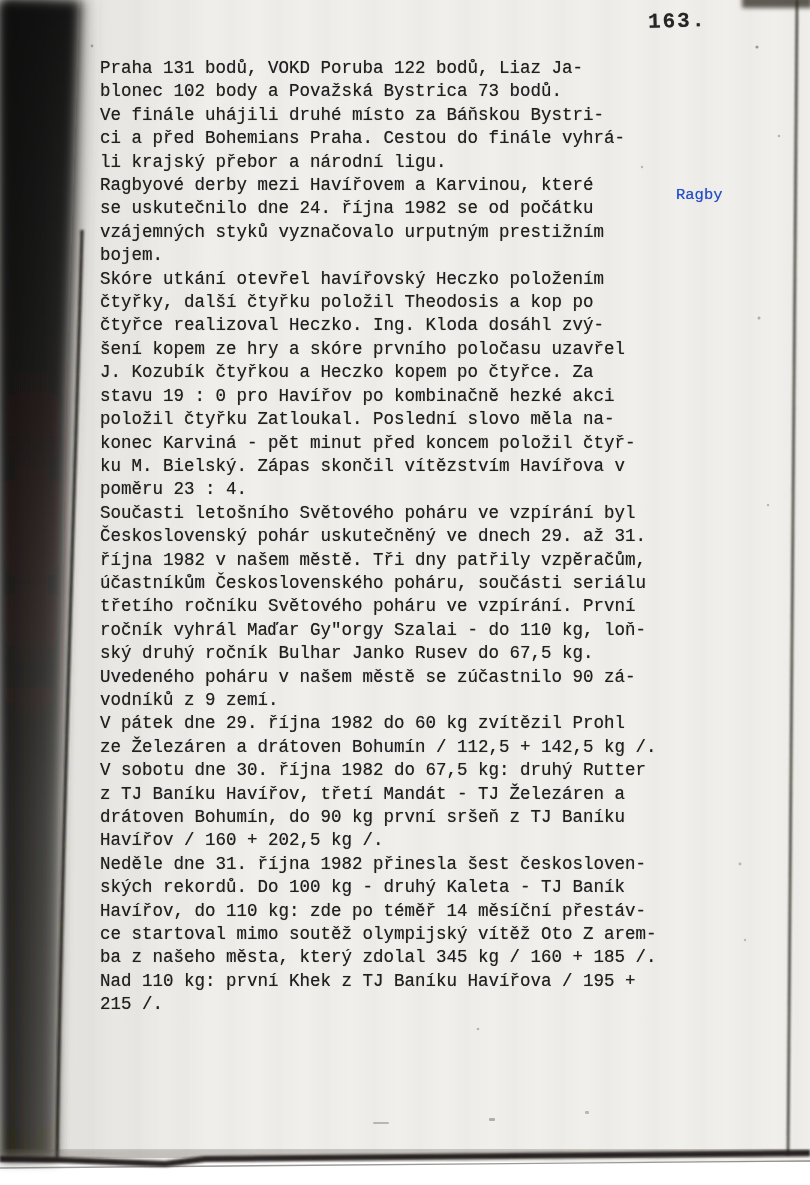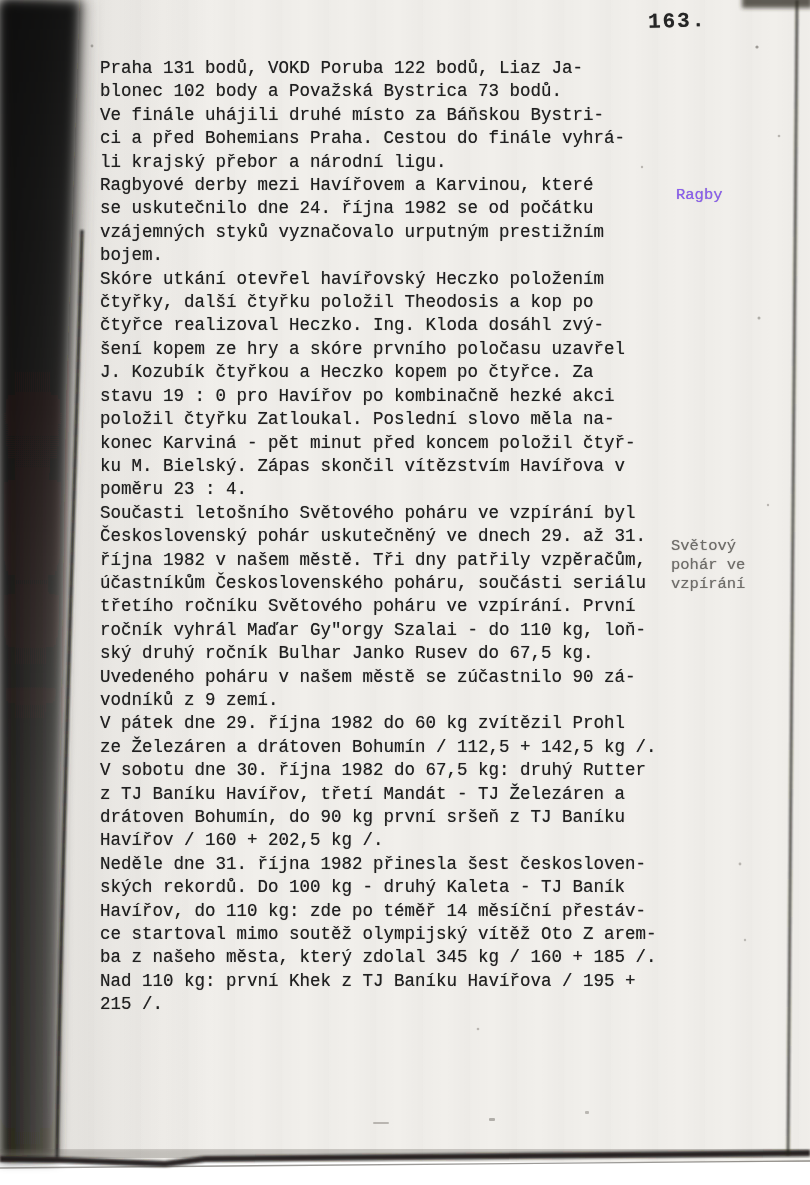--- a/index.html
+++ b/index.html
@@ -49,21 +49,21 @@
   }
   .body-text .text-line { height: 23.42px; }
   .margin-note {
     position: absolute;
     font-size: 15.5px;
     white-space: pre;
   }
   .note-ragby {
     left: 676px;
     top: 186px;
-    color: #8b5cf6;
+    color: #1d4ed8;
     text-shadow: 0 0 0.7px rgba(40,40,40,0.5);
   }
   .note-weightlifting {
     left: 671px;
     top: 537px;
     line-height: 19px;
     color: #6e6c68;
     text-shadow: 0 0 1px rgba(90,90,90,0.55);
   }
   .artifacts {
@@ -78,21 +78,20 @@
 <div class="scan-page">
 
   <div class="paper"></div>
 
   <div class="body-text"><div class="text-line">Praha 131 bodů, VOKD Poruba 122 bodů, Liaz Ja-</div><div class="text-line">blonec 102 body a Považská Bystrica 73 bodů.</div><div class="text-line">Ve finále uhájili druhé místo za Báňskou Bystri-</div><div class="text-line">ci a před Bohemians Praha. Cestou do finále vyhrá-</div><div class="text-line">li krajský přebor a národní ligu.</div><div class="text-line">Ragbyové derby mezi Havířovem a Karvinou, které</div><div class="text-line">se uskutečnilo dne 24. října 1982 se od počátku</div><div class="text-line">vzájemných styků vyznačovalo urputným prestižním</div><div class="text-line">bojem.</div><div class="text-line">Skóre utkání otevřel havířovský Heczko položením</div><div class="text-line">čtyřky, další čtyřku položil Theodosis a kop po</div><div class="text-line">čtyřce realizoval Heczko. Ing. Kloda dosáhl zvý-</div><div class="text-line">šení kopem ze hry a skóre prvního poločasu uzavřel</div><div class="text-line">J. Kozubík čtyřkou a Heczko kopem po čtyřce. Za</div><div class="text-line">stavu 19 : 0 pro Havířov po kombinačně hezké akci</div><div class="text-line">položil čtyřku Zatloukal. Poslední slovo měla na-</div><div class="text-line">konec Karviná - pět minut před koncem položil čtyř-</div><div class="text-line">ku M. Bielský. Zápas skončil vítězstvím Havířova v</div><div class="text-line">poměru 23 : 4.</div><div class="text-line">Současti letošního Světového poháru ve vzpírání byl</div><div class="text-line">Československý pohár uskutečněný ve dnech 29. až 31.</div><div class="text-line">října 1982 v našem městě. Tři dny patřily vzpěračům,</div><div class="text-line">účastníkům Československého poháru, součásti seriálu</div><div class="text-line">třetího ročníku Světového poháru ve vzpírání. První</div><div class="text-line">ročník vyhrál Maďar Gy"orgy Szalai - do 110 kg, loň-</div><div class="text-line">ský druhý ročník Bulhar Janko Rusev do 67,5 kg.</div><div class="text-line">Uvedeného poháru v našem městě se zúčastnilo 90 zá-</div><div class="text-line">vodníků z 9 zemí.</div><div class="text-line">V pátek dne 29. října 1982 do 60 kg zvítězil Prohl</div><div class="text-line">ze Železáren a drátoven Bohumín / 112,5 + 142,5 kg /.</div><div class="text-line">V sobotu dne 30. října 1982 do 67,5 kg: druhý Rutter</div><div class="text-line">z TJ Baníku Havířov, třetí Mandát - TJ Železáren a</div><div class="text-line">drátoven Bohumín, do 90 kg první sršeň z TJ Baníku</div><div class="text-line">Havířov / 160 + 202,5 kg /.</div><div class="text-line">Neděle dne 31. října 1982 přinesla šest českosloven-</div><div class="text-line">ských rekordů. Do 100 kg - druhý Kaleta - TJ Baník</div><div class="text-line">Havířov, do 110 kg: zde po téměř 14 měsíční přestáv-</div><div class="text-line">ce startoval mimo soutěž olympijský vítěž Oto Z arem-</div><div class="text-line">ba z našeho města, který zdolal 345 kg / 160 + 185 /.</div><div class="text-line">Nad 110 kg: první Khek z TJ Baníku Havířova / 195 +</div><div class="text-line">215 /.</div></div>
 
   <div class="page-number">163.</div>
 
   <div class="margin-note note-ragby">Ragby</div>
 
-  <div class="margin-note note-weightlifting"><div class="note-line">Světový</div><div class="note-line">pohár ve</div><div class="note-line">vzpírání</div></div>
 
   <svg class="artifacts" width="810" height="1185" viewBox="0 0 810 1185">
     <defs>
       <linearGradient id="bindGrad" x1="0" y1="0" x2="1" y2="0">
         <stop offset="0" stop-color="#0e0c0a" stop-opacity="0.96"></stop>
         <stop offset="0.45" stop-color="#2a2824" stop-opacity="0.78"></stop>
         <stop offset="0.8" stop-color="#4a4640" stop-opacity="0.35"></stop>
         <stop offset="1" stop-color="#6a665f" stop-opacity="0"></stop>
       </linearGradient>
       <linearGradient id="bindFade" x1="0" y1="0" x2="0" y2="1">

